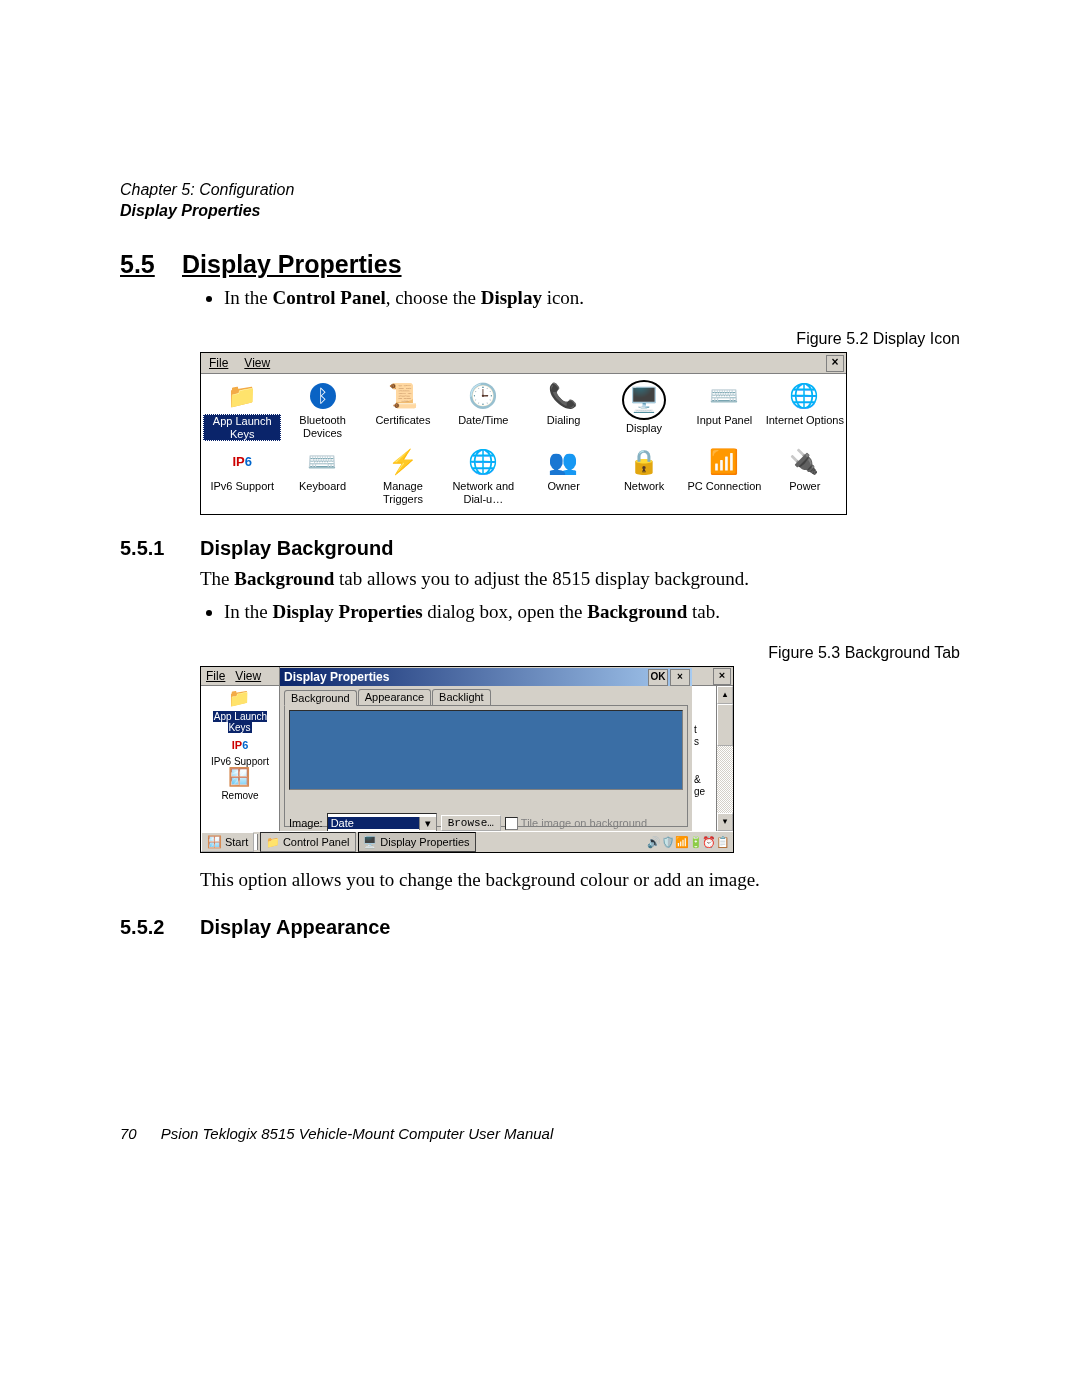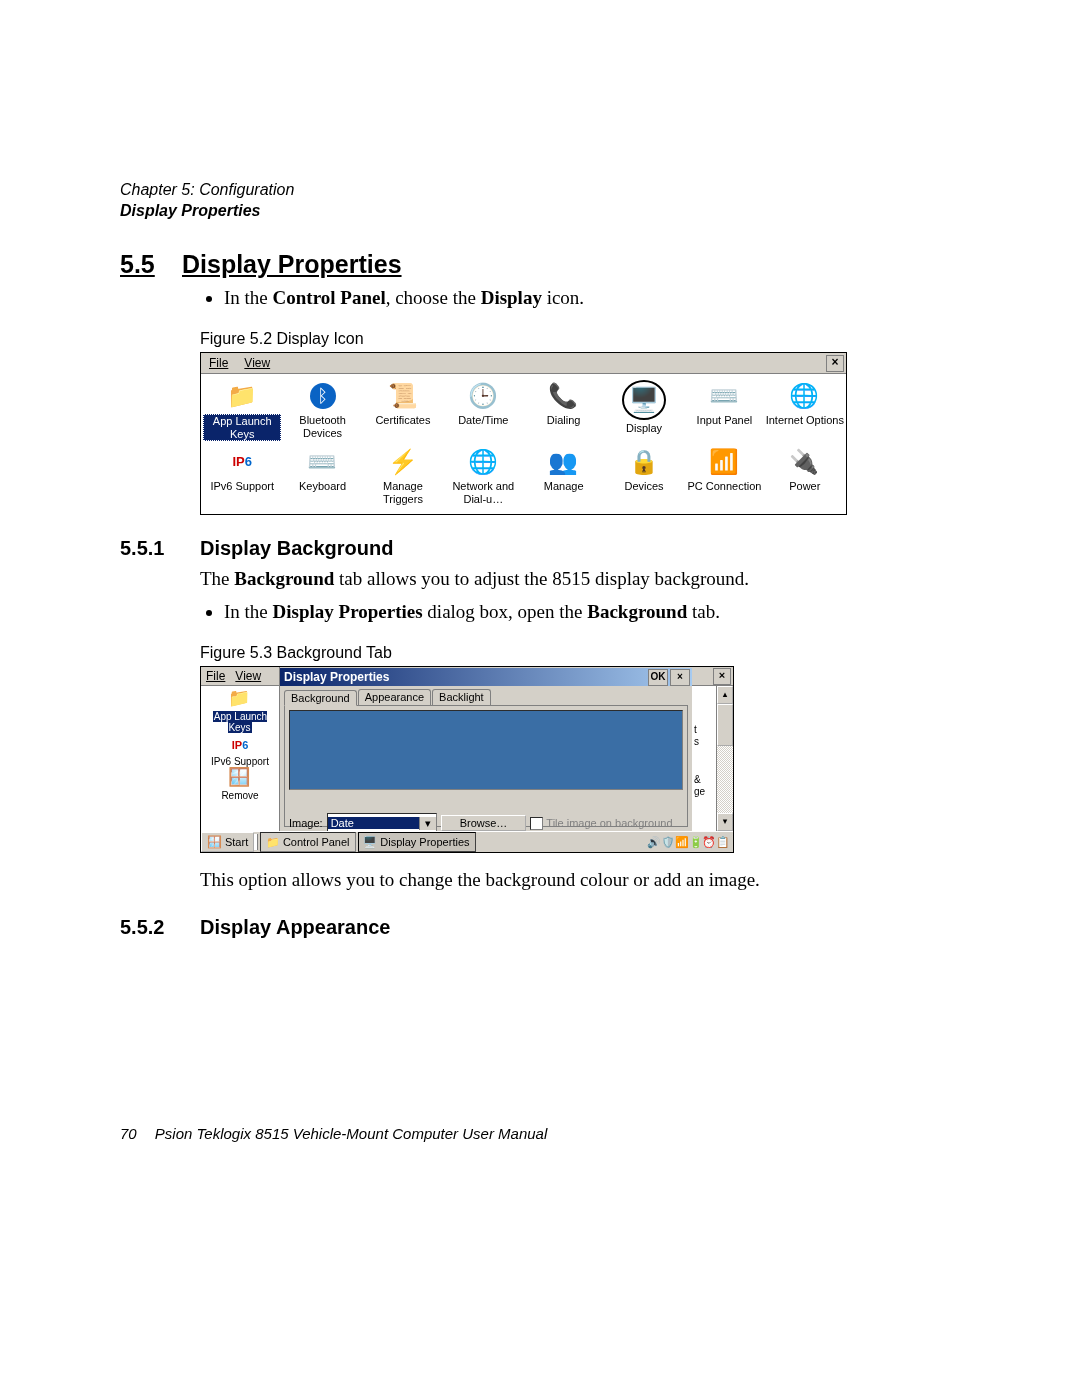--- a/index.html
+++ b/index.html
@@ -54,20 +54,21 @@
     margin-top: 6px;
   }
   ul.body-text { list-style: disc; padding-left: 24px; margin-left: 80px; }
   ul.body-text li { margin-bottom: 2px; }
   .figure-caption {
     font-family: 'Trebuchet MS', Verdana, sans-serif;
     font-size: 16px;
     margin-left: 80px;
     margin-top: 10px;
     margin-bottom: 4px;
+    text-align: right;
   }
 
   
   .cp-window {
     margin-left: 80px;
     width: 645px;
     border: 1px solid #000;
     background: #d4d0c8;
     font-family: Tahoma, sans-serif;
     font-size: 12px;
@@ -205,21 +206,21 @@
     font-size: 11px;
   }
   .dp-select {
     display: flex; align-items: center;
     border: 1px inset #808080; background: #fff; height: 18px;
     width: 108px;
   }
   .dp-select .val { background: #0a246a; color: #fff; flex: 1; padding: 0 3px; font-size: 11px; }
   .dp-select .arrow { width: 16px; text-align: center; background: #d4d0c8; border-left: 1px solid #808080; }
   .dp-btn {
-    border: 1px outset #fff; background: #d4d0c8; padding: 1px 18px; font-size: 11px;
+    border: 1px outset #fff; background: #d4d0c8; padding: 1px 6px; font-size: 11px; font-family: Liberation Mono, monospace;
   }
   .dp-check { display: flex; align-items: center; gap: 3px; color: #808080; }
   .dp-check .box { width: 11px; height: 11px; border: 1px inset #808080; background: #fff; }
   .dp-scrollbar {
     width: 16px; background: #d4d0c8; border-left: 1px solid #808080;
     display: flex; flex-direction: column; justify-content: space-between;
   }
   .sb-btn { height: 16px; border: 1px outset #fff; text-align: center; font-size: 9px; line-height: 14px; }
   .sb-thumb { flex: 0 0 40px; background: #d4d0c8; border: 1px outset #fff; margin: 0; }
   .sb-track { flex: 1; background: repeating-conic-gradient(#d4d0c8 0% 25%, #fff 0% 50%) 0 0/2px 2px; }
@@ -238,21 +239,21 @@
   .rgutter div { position: absolute; left: 2px; }
 
   .footer {
     position: absolute;
     bottom: 255px;
     left: 120px;
     font-family: 'Trebuchet MS', Verdana, sans-serif;
     font-style: italic;
     font-size: 15px;
   }
-  .footer .pn { font-weight: normal; margin-right: 14px; font-style: italic; }
+  .footer .pn { font-weight: normal; margin-right: 20px; font-style: italic; }
 </style>
 </head>
 <body>
 
 <div class="page">
 
   <div class="header-block">
     <div>Chapter 5: Configuration</div>
     <div class="line2">Display Properties</div>
   </div>
@@ -325,25 +326,25 @@
           <div class="cp-item">
             <div class="cp-ico">⚡</div>
             <span class="cp-label">Manage Triggers</span>
           </div>
           <div class="cp-item">
             <div class="cp-ico">🌐</div>
             <span class="cp-label">Network and Dial-u…</span>
           </div>
           <div class="cp-item">
             <div class="cp-ico">👥</div>
-            <span class="cp-label">Manage</span>
+            <span class="cp-label">Owner</span>
           </div>
           <div class="cp-item">
             <div class="cp-ico">🔒</div>
-            <span class="cp-label">Devices</span>
+            <span class="cp-label">Network</span>
           </div>
           <div class="cp-item">
             <div class="cp-ico">📶</div>
             <span class="cp-label">PC Connection</span>
           </div>
           <div class="cp-item">
             <div class="cp-ico">🔌</div>
             <span class="cp-label">Power</span>
           </div>
         </div>

